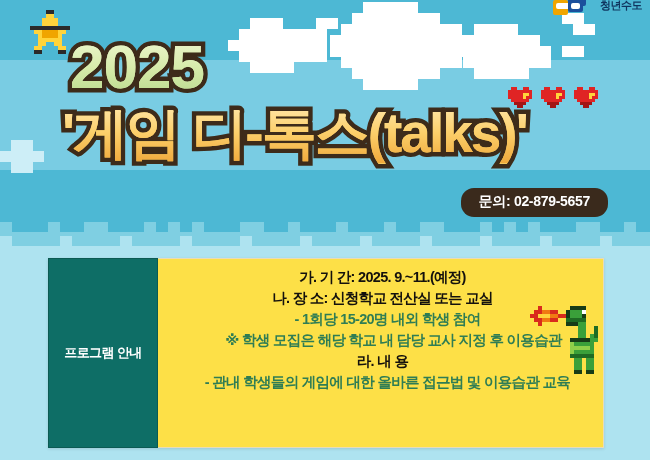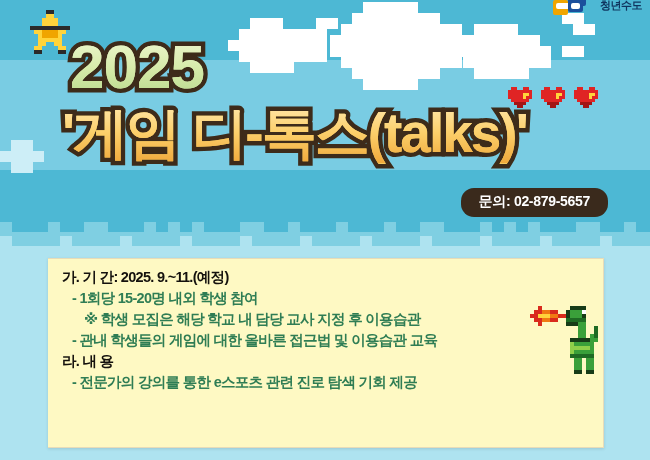--- a/index.html
+++ b/index.html
@@ -132,26 +132,27 @@
     width:110px;
     background:#0e6e66;
     color:#ffffff;
     display:flex; align-items:center; justify-content:center;
     font-size:13px; font-weight:bold;
     letter-spacing:-0.6px;
     border:1px solid #0b5a53;
   }
   .panel-body {
     flex:1;
-    background:#fef9c3;
+    background:#fde047;
     border:1px solid #e8dcb8;
     border-left:none;
     padding:8px 10px 8px 14px;
     position:relative;
     overflow:hidden;
+    text-align:center;
   }
   .line {
     font-size:14.5px;
     font-weight:bold;
     letter-spacing:-0.7px;
     line-height:21px;
     white-space:nowrap;
   }
   .line.head { color:#14110d; }
   .line.sub  { color:#2f7d54; padding-left:10px; }
@@ -392,27 +393,28 @@
     <div class="year">2025</div>
     <div class="year-fill">2025</div>
 
     <div class="maintitle">'게임 디-톡스(talks)'</div>
     <div class="maintitle-fill">'게임 디-톡스(talks)'</div>
   </div>
 
   <div class="contact">문의: 02-879-5657</div>
 
   <div class="panel">
+    <div class="panel-label">프로그램 안내</div>
     <div class="panel-body" id="panel-body">
         <div class="line head">가. 기 간: 2025. 9.~11.(예정)</div>
+        <div class="line head">나. 장 소: 신청학교 전산실 또는 교실</div>
         <div class="line sub">- 1회당 15-20명 내외 학생 참여</div>
         <div class="line note">※ 학생 모집은 해당 학교 내 담당 교사 지정 후 이용습관</div>
+        <div class="line head">라. 내 용</div>
         <div class="line sub">- 관내 학생들의 게임에 대한 올바른 접근법 및 이용습관 교육</div>
-        <div class="line head">라. 내 용</div>
-        <div class="line sub">- 전문가의 강의를 통한 e스포츠 관련 진로 탐색 기회 제공</div>
       </div>
   </div>
 
   <div class="dragon">
       <i style="left: 0px; top: 12px; width: 4px; height: 4px; background: rgb(217, 43, 28);"></i>
       <i style="left: 4px; top: 8px; width: 4px; height: 12px; background: rgb(217, 43, 28);"></i>
       <i style="left: 8px; top: 4px; width: 4px; height: 20px; background: rgb(217, 43, 28);"></i>
       <i style="left: 8px; top: 12px; width: 4px; height: 4px; background: rgb(255, 212, 59);"></i>
       <i style="left: 12px; top: 8px; width: 8px; height: 12px; background: rgb(240, 122, 18);"></i>
       <i style="left: 12px; top: 12px; width: 8px; height: 4px; background: rgb(255, 212, 59);"></i>

